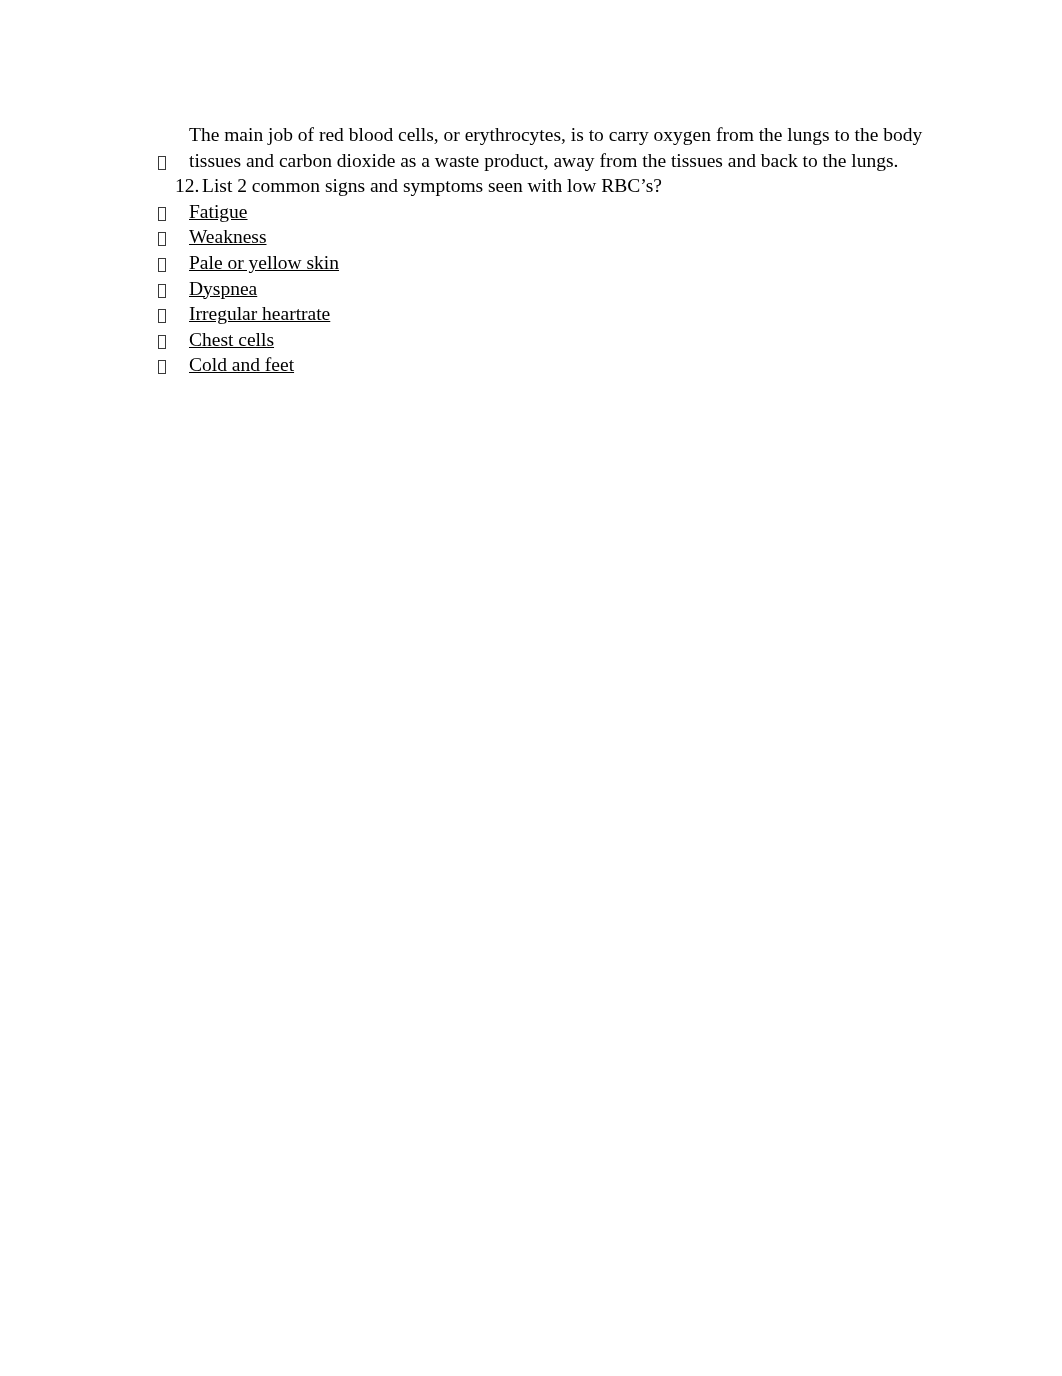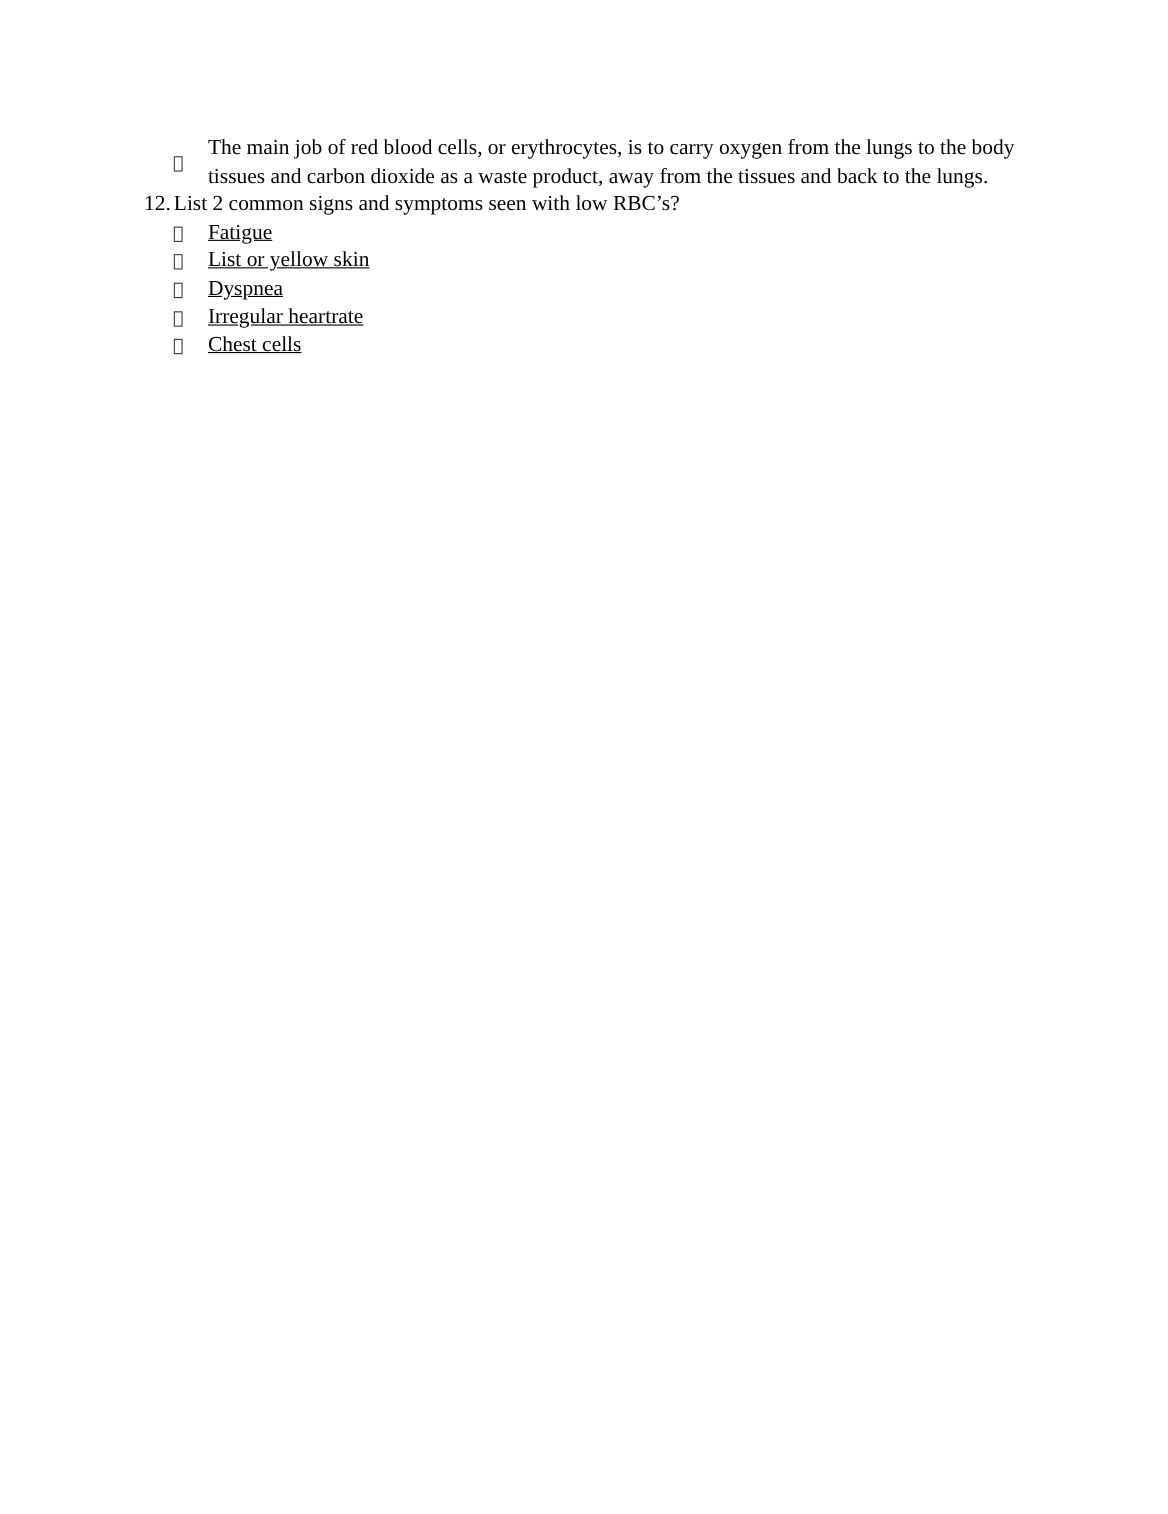--- a/index.html
+++ b/index.html
@@ -29,21 +29,21 @@
   .content {
     position: absolute;
     left: 131px;
     top: 122px;
     width: 812px;
   }
 
   
   .row {
     display: flex;
-    align-items: center;
+    align-items: flex-end;
     font-size: 19.5px;
     line-height: 25.6px;
   }
 
   
   .bullet-row {
     padding-left: 27px;     
   }
 
   .marker-bullet {
@@ -85,20 +85,21 @@
   .para-row {
     padding-left: 27px;
     margin-bottom: 0;
   }
   .para-row .row-text {
     width: 754px;
   }
 
   .numbered-row {
     padding-left: 0;
+    margin-left: 44px;
   }
 
   .sublist {
     margin: 0;
     padding: 0;
     text-decoration: underline;
   }
 </style>
 </head>
 <body>
@@ -116,37 +117,45 @@
       <span class="row-text">List 2 common signs and symptoms seen with low RBC’s?</span>
     </div>
 
     <div class="sublist">
 
       <div class="row bullet-row">
         <span class="marker-bullet"><span class="glyphbox"></span></span>
         <span class="row-text">Fatigue</span>
       </div>
 
+      <div class="row bullet-row">
+        <span class="marker-bullet"><span class="glyphbox"></span></span>
+        <span class="row-text">Weakness</span>
+      </div>
 
       <div class="row bullet-row">
         <span class="marker-bullet"><span class="glyphbox"></span></span>
-        <span class="row-text">List or yellow skin</span>
+        <span class="row-text">Pale or yellow skin</span>
       </div>
 
       <div class="row bullet-row">
         <span class="marker-bullet"><span class="glyphbox"></span></span>
         <span class="row-text">Dyspnea</span>
       </div>
 
       <div class="row bullet-row">
         <span class="marker-bullet"><span class="glyphbox"></span></span>
         <span class="row-text">Irregular heartrate</span>
       </div>
 
       <div class="row bullet-row">
         <span class="marker-bullet"><span class="glyphbox"></span></span>
         <span class="row-text">Chest cells</span>
       </div>
 
+      <div class="row bullet-row">
+        <span class="marker-bullet"><span class="glyphbox"></span></span>
+        <span class="row-text">Cold and feet</span>
+      </div>
 
     </div>
   </div>
 </div>
 
 </body></html>

